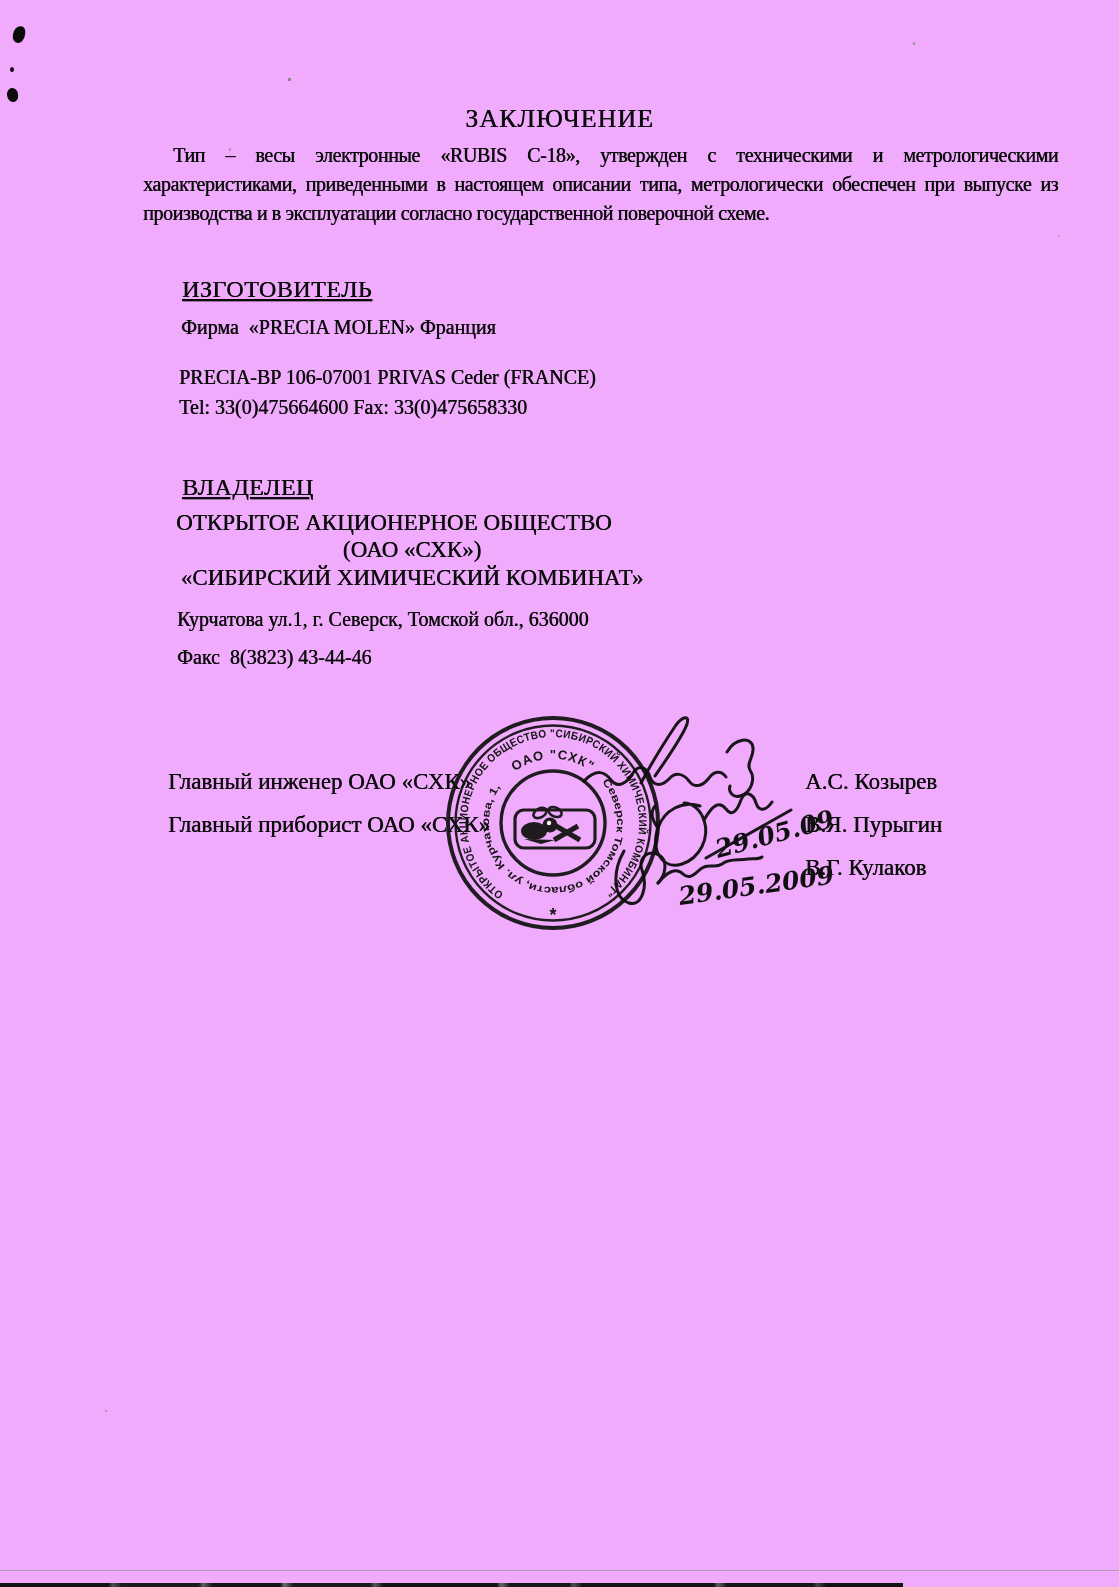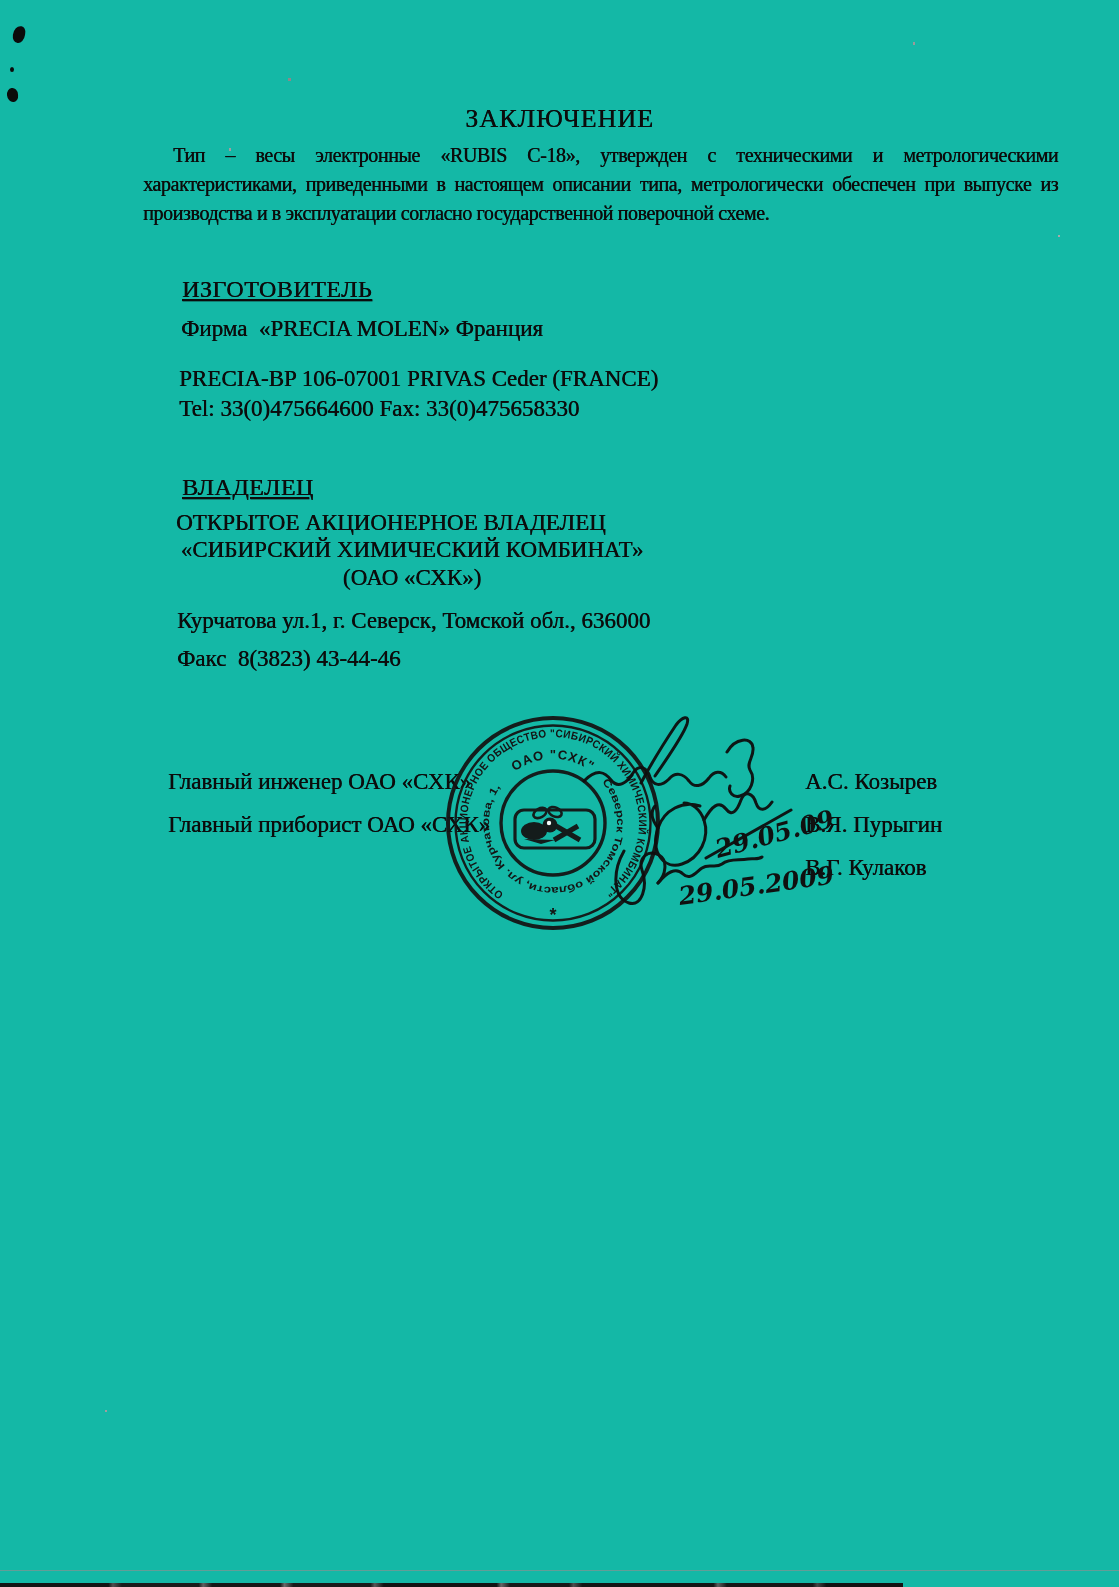--- a/index.html
+++ b/index.html
@@ -1,28 +1,28 @@
 <!DOCTYPE html>
 <html><head>
 <meta charset="utf-8">
 <style>
   html,body{margin:0;padding:0;background:#e8e8e8;}
   .page{
-    position:relative;width:1119px;height:1587px;background:#14b8a6;
+    position:relative;width:1119px;height:1587px;background:#f0abfc;
     margin:0 auto;overflow:hidden;
     font-family:"Liberation Serif", serif;color:#0c0c0c;
   }
   .txt{position:absolute;white-space:pre;text-shadow:0.45px 0.35px 0 currentColor;}
   .title{left:0;top:104px;width:1119px;text-align:center;font-size:26px;letter-spacing:1px;}
   .para{
     left:113px;top:141px;width:915px;font-size:20px;line-height:28.8px;
     text-align:justify;text-indent:30px;letter-spacing:-0.4px;white-space:normal;margin-left:30px;
   }
   .heading{font-size:24px;letter-spacing:0.5px;text-decoration:underline;}
-  .line{font-size:23px;}
+  .line{font-size:20px;}
   .owner-name{left:176px;top:509px;width:472px;font-size:23px;line-height:27.4px;white-space:pre;text-align:left;}
   .owner-name .c{display:block;text-align:center;}
   .sig-role{font-size:23px;}
   .sig-name{font-size:23px;}
   .speck{position:absolute;background:#0b0b0b;}
   .svg-abs{position:absolute;left:0;top:0;}
   .scanline{position:absolute;left:0;top:1570px;width:1119px;height:1px;background:#8f8f8f;opacity:0.65;}
   .scanbar{
     position:absolute;left:0;top:1583px;width:903px;height:4px;
     background:linear-gradient(90deg,
@@ -51,21 +51,21 @@
 
   <div class="txt title">ЗАКЛЮЧЕНИЕ</div>
   <div class="txt para">Тип – весы электронные «RUBIS C-18», утвержден с техническими и метрологическими характеристиками, приведенными в настоящем описании типа, метрологически обеспечен при выпуске из производства и в эксплуатации согласно государственной поверочной схеме.</div>
 
   <div class="txt heading" style="left:182px;top:276px;">ИЗГОТОВИТЕЛЬ</div>
   <div class="txt line" style="left:181px;top:316px;">Фирма  «PRECIA MOLEN» Франция</div>
   <div class="txt line" style="left:179px;top:356px;margin-top:10px;">PRECIA-BP 106-07001 PRIVAS Ceder (FRANCE)</div>
   <div class="txt line" style="left:179px;top:396px;">Tel: 33(0)475664600 Fax: 33(0)475658330</div>
 
   <div class="txt heading" style="left:182px;top:474px;">ВЛАДЕЛЕЦ</div>
-  <div class="txt owner-name"><span>ОТКРЫТОЕ АКЦИОНЕРНОЕ ВЛАДЕЛЕЦ</span><span class="c">«СИБИРСКИЙ ХИМИЧЕСКИЙ КОМБИНАТ»</span><span class="c">(ОАО «СХК»)</span></div>
+  <div class="txt owner-name"><span>ОТКРЫТОЕ АКЦИОНЕРНОЕ ОБЩЕСТВО</span><span class="c">(ОАО «СХК»)</span><span class="c">«СИБИРСКИЙ ХИМИЧЕСКИЙ КОМБИНАТ»</span></div>
   <div class="txt line" style="left:177px;top:608px;">Курчатова ул.1, г. Северск, Томской обл., 636000</div>
   <div class="txt line" style="left:177px;top:646px;">Факс  8(3823) 43-44-46</div>
 
   <div class="txt sig-role" style="left:168px;top:769px;">Главный инженер ОАО «СХК»</div>
   <div class="txt sig-name" style="left:805px;top:769px;">А.С. Козырев</div>
 
   <div class="txt sig-role" style="left:168px;top:812px;">Главный приборист ОАО «СХК»</div>
   <div class="txt sig-name" style="left:805px;top:812px;">В.Я. Пурыгин</div>
 
   <div class="txt sig-name" style="left:805px;top:855px;">В.Г. Кулаков</div>

